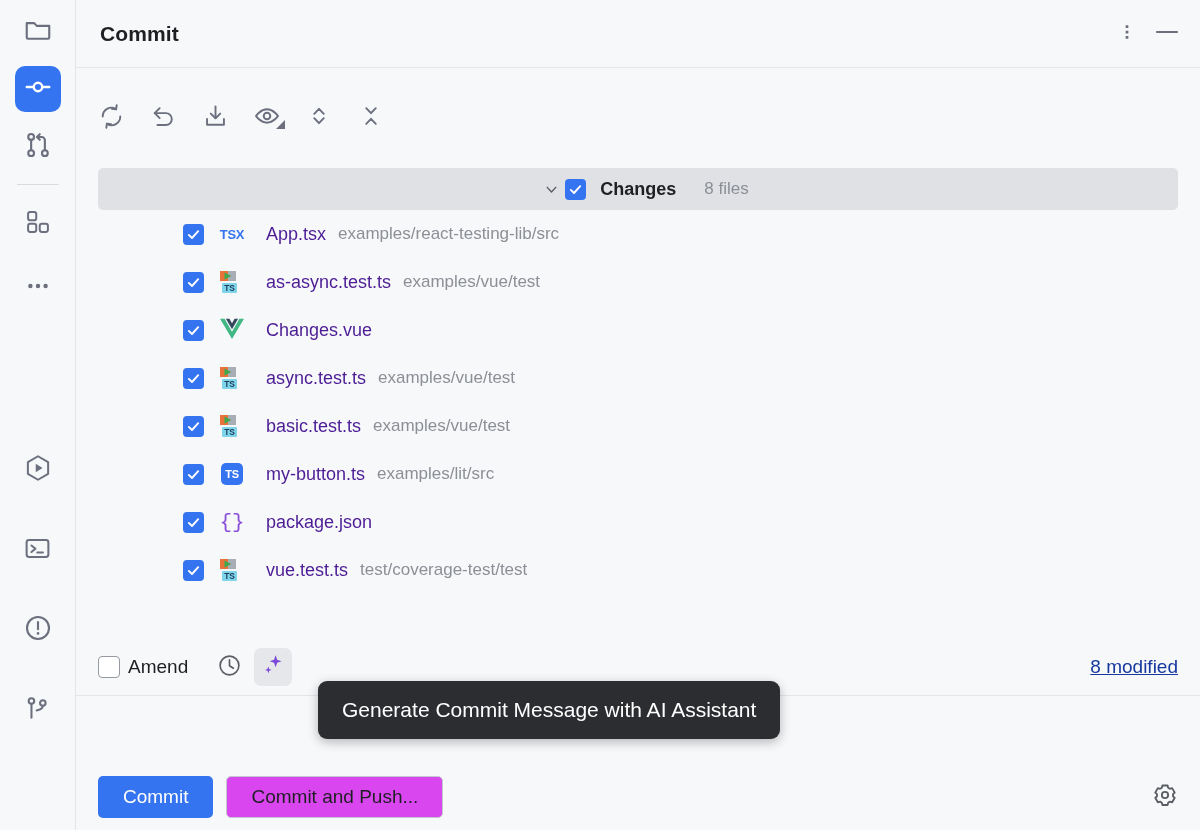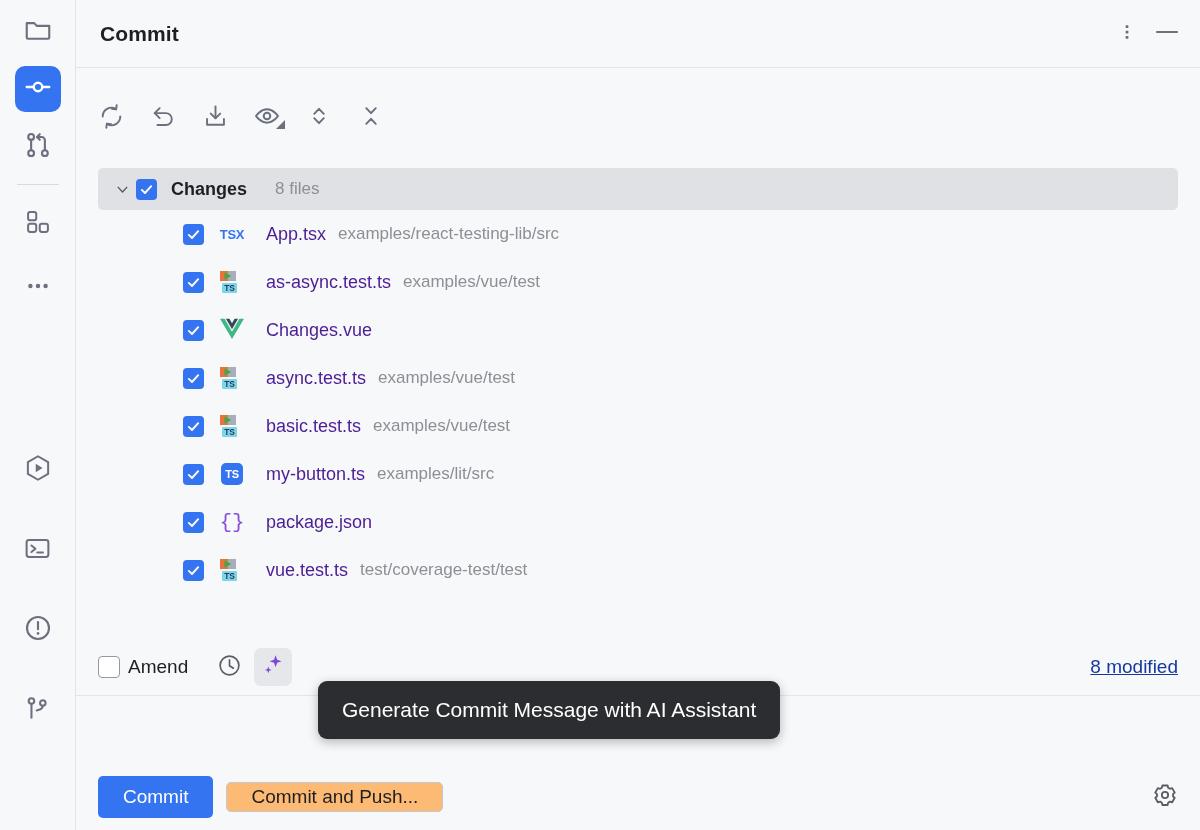--- a/index.html
+++ b/index.html
@@ -92,20 +92,21 @@
     overflow: hidden;
   }
   .changes-row {
     height: 42px;
     margin: 0 22px 0 22px;
     background: #DFE1E5;
     border-radius: 5px;
     display: flex; align-items: center;
     padding-left: 10px;
     gap: 0;
+    justify-content: center;
   }
   .chev {
     width: 28px; height: 28px;
     display: flex; align-items: center; justify-content: center;
     color: #5A5D63;
     flex: 0 0 28px;
   }
   .cb {
     width: 21px; height: 21px;
     border-radius: 4px;
@@ -220,24 +221,24 @@
     background: #F7F8FA;
   }
   .btn-primary {
     background: #3574F0; color: #fff;
     font-size: 19px;
     border: none; border-radius: 5px;
     height: 42px; padding: 0 25px;
     font-family: "Liberation Sans", sans-serif;
   }
   .btn-secondary {
-    background: #fdba74; color: #1E1F22;
+    background: #d946ef; color: #1E1F22;
     font-size: 19px;
     border: 1px solid #C4C7CE; border-radius: 5px;
-    height: 30px; padding: 0 24px;
+    height: 42px; padding: 0 24px;
     margin-left: 13px;
     font-family: "Liberation Sans", sans-serif;
   }
   .gear-btn {
     margin-left: auto;
     width: 34px; height: 34px;
     display: flex; align-items: center; justify-content: center;
     color: #5A5D63;
   }
 </style>

